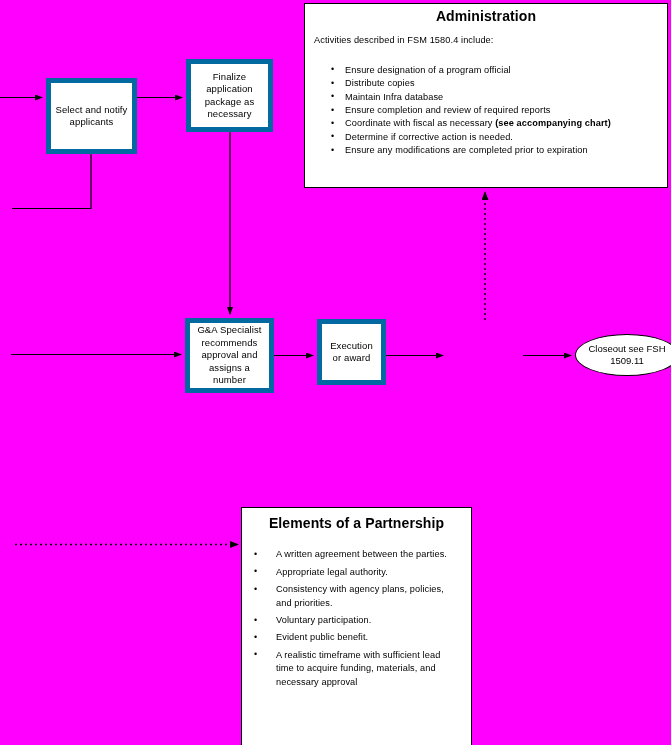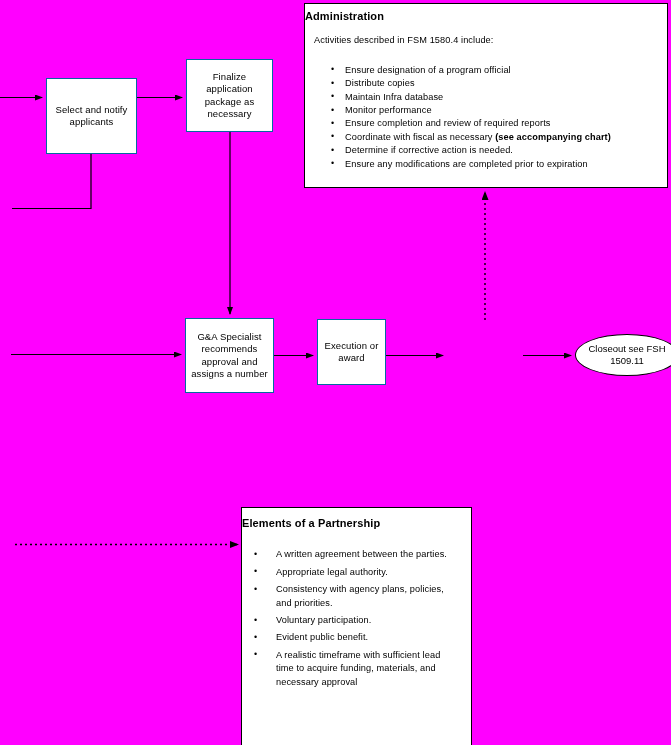--- a/index.html
+++ b/index.html
@@ -20,21 +20,21 @@
     position: absolute;
     left: 0;
     top: 0;
     width: 671px;
     height: 745px;
     pointer-events: none;
   }
   .node {
     position: absolute;
     background: #ffffff;
-    border: 1px solid #0369a1;
+    border: 5px solid #0369a1;
     box-sizing: border-box;
     display: flex;
     align-items: center;
     justify-content: center;
     text-align: center;
     font-size: 9.5px;
     line-height: 12.5px;
     letter-spacing: 0.1px;
     z-index: 3;
   }
@@ -59,22 +59,23 @@
     position: absolute;
     background: #ffffff;
     border: 1px solid #000000;
     box-sizing: border-box;
     z-index: 3;
     font-size: 9.2px;
     line-height: 13.4px;
     letter-spacing: 0.1px;
   }
   .panel-title {
+    text-align: center;
     font-weight: bold;
-    font-size: 11px;
+    font-size: 14px;
   }
   .panel-intro { }
   .bullets { list-style: none; margin: 16px; padding: 0; }
   .bullets li {
     position: relative;
     padding-left: 22px;
     margin: 0;
   }
   .bullets li::before {
     content: "\2022";
@@ -157,21 +158,20 @@
     <line x1="15" y1="544.5" x2="238" y2="544.5" stroke="#000" stroke-width="1.4" stroke-dasharray="2,3" marker-end="url(#arrowhead-dot)"></line>
   </svg>
 
   <div class="panel" id="admin-panel">
     <div class="panel-title">Administration</div>
     <div class="panel-intro">Activities described in FSM 1580.4 include:</div>
     <ul class="bullets">
       <li><span>Ensure designation of a  program official</span></li>
       <li><span>Distribute copies</span></li>
       <li><span>Maintain Infra database</span></li>
-      <li><span>Monitor performance</span></li>
       <li><span>Ensure completion and review of required reports</span></li>
       <li><span>Coordinate with fiscal as necessary </span><span class="b">(see accompanying chart)</span></li>
       <li><span>Determine if corrective action is needed.</span></li>
       <li><span>Ensure any modifications are completed prior to expiration</span></li>
     </ul>
   </div>
 
   <div class="node" id="node-select">
     <div class="node-inner">Select and notify applicants</div>
   </div>

